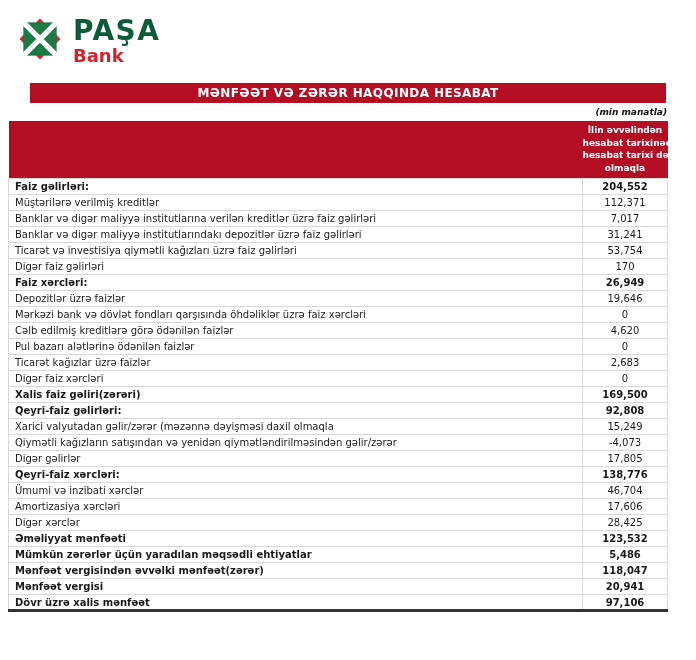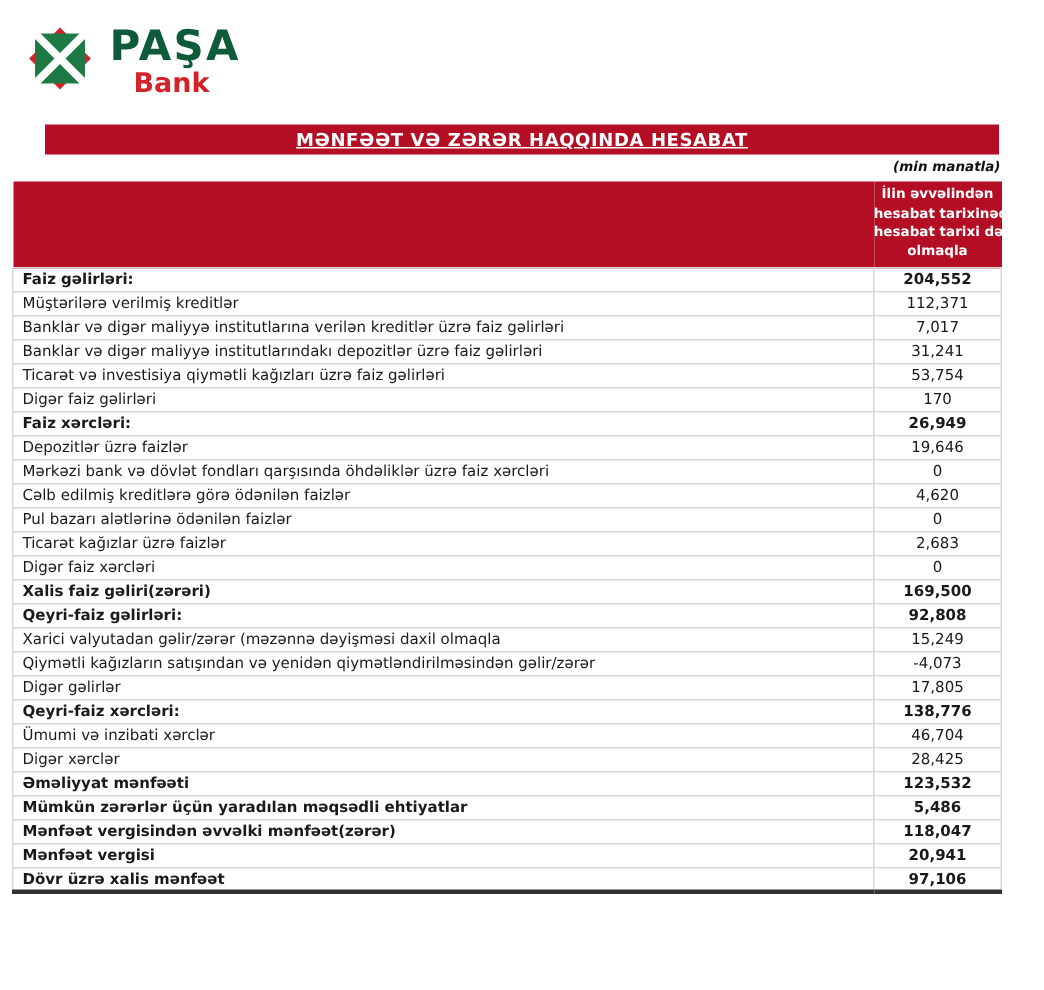--- a/index.html
+++ b/index.html
@@ -10,28 +10,28 @@
     color: #1a1a1a;
     overflow: hidden;
   }
   .page { position: relative; width: 696px; height: 660px; }
 
   
   .logo { position: absolute; top: 13px; left: 14px; display: flex; align-items: center; gap: 7px; }
   .logo-icon { width: 52px; height: 52px; display: block; }
   .logo-text { display: flex; flex-direction: column; line-height: 1; padding-top: 4px; }
   .logo-pasha { color: var(--logo-text-green); font-weight: bold; font-size: 28px; letter-spacing: 1.5px; }
-  .logo-bank  { color: var(--logo-red); font-weight: bold; font-size: 18px; margin-left: 16px; margin-top: 2px; }
+  .logo-bank  { color: var(--logo-red); font-weight: bold; font-size: 18px; margin-top: 2px; }
 
   
   .title-bar {
     position: absolute; top: 83px; left: 30px; width: 636px; height: 20px;
     background: var(--red); color: #ffffff;
     display: flex; align-items: center; justify-content: center;
-    font-size: 12px; font-weight: bold; letter-spacing: 0.4px; text-decoration: underline;
+    font-size: 12px; font-weight: bold; letter-spacing: 0.4px;
   }
 
   
   .unit-note {
     position: absolute; top: 107px; right: 29px;
     font-size: 9px; font-style: italic; font-weight: bold; color: #111;
   }
 
   
   table.report {
@@ -176,20 +176,24 @@
         </tr>
         <tr class="bold">
           <td class="label">Qeyri-faiz xərcləri:</td>
           <td class="value">138,776</td>
         </tr>
         <tr class="">
           <td class="label">Ümumi və inzibati xərclər</td>
           <td class="value">46,704</td>
         </tr>
         <tr class="">
+          <td class="label">Amortizasiya xərcləri</td>
+          <td class="value">17,606</td>
+        </tr>
+        <tr class="">
           <td class="label">Digər xərclər</td>
           <td class="value">28,425</td>
         </tr>
         <tr class="bold">
           <td class="label">Əməliyyat mənfəəti</td>
           <td class="value">123,532</td>
         </tr>
         <tr class="bold">
           <td class="label">Mümkün zərərlər üçün yaradılan məqsədli ehtiyatlar</td>
           <td class="value">5,486</td>

